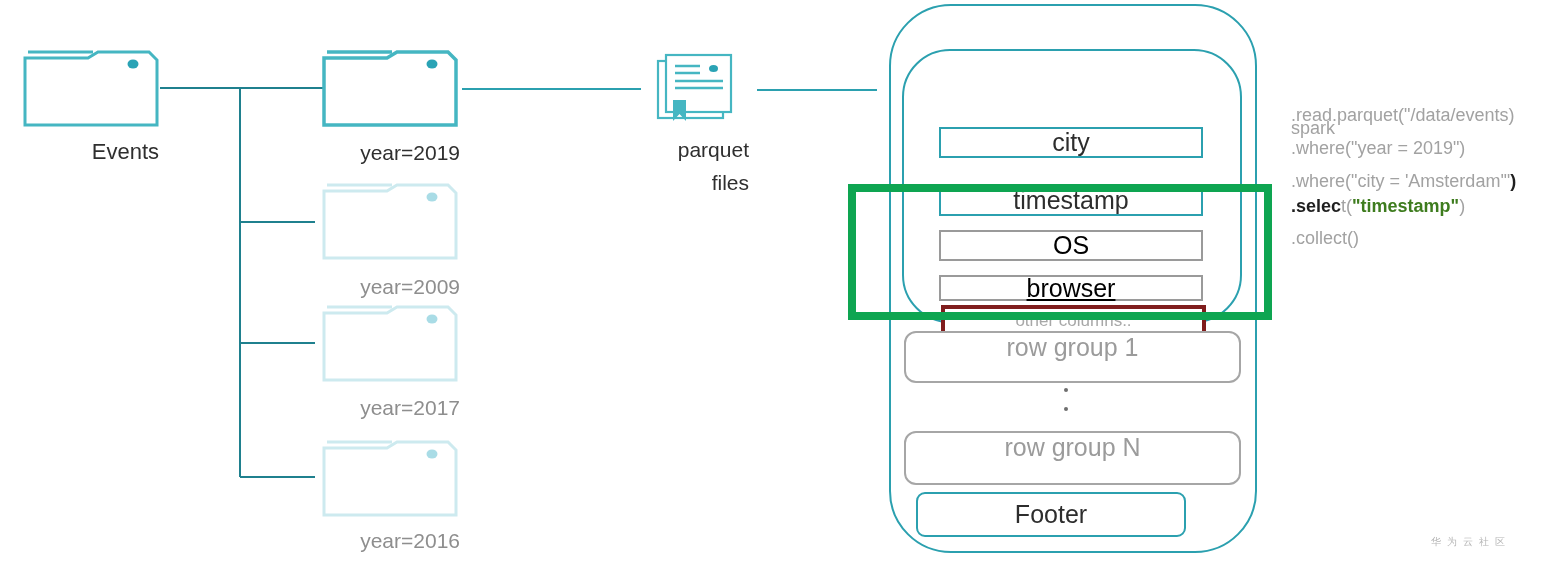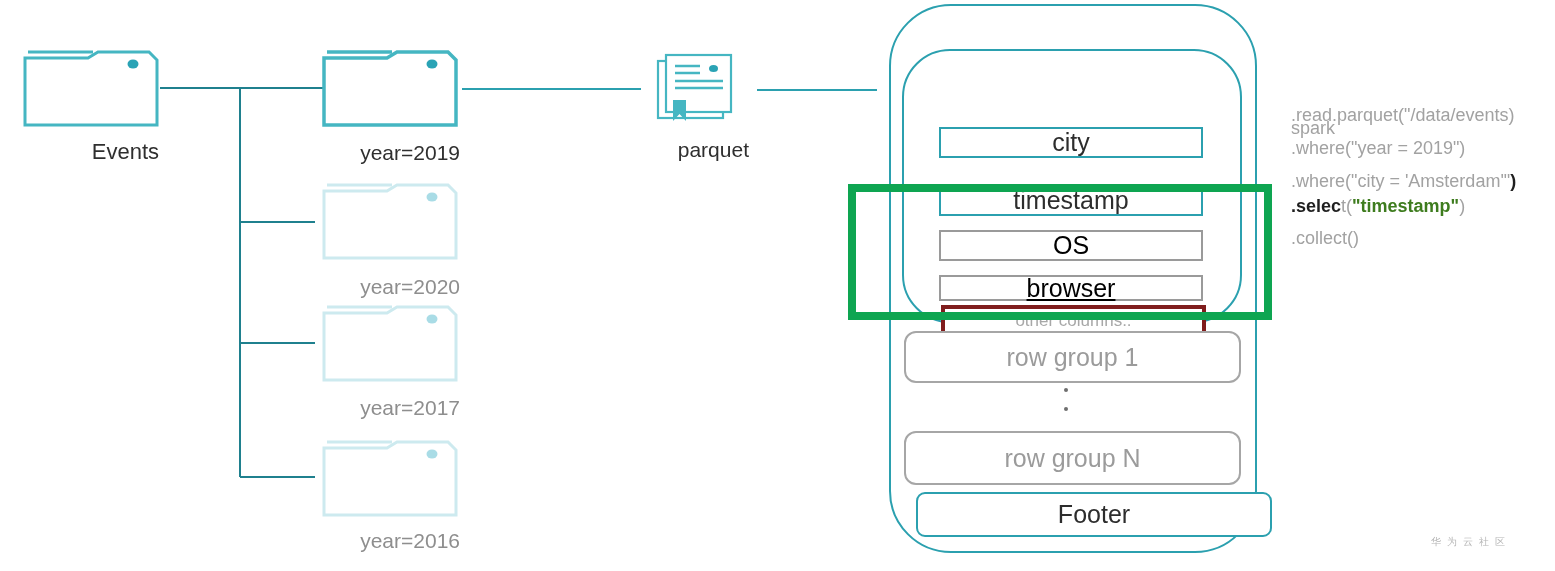--- a/index.html
+++ b/index.html
@@ -22,23 +22,23 @@
   .inner-box{position:absolute;left:902px;top:49px;width:340px;height:274px;
     border:2px solid #2ba0af;border-radius:48px;box-sizing:border-box;}
   
   .colbox{position:absolute;left:939px;width:264px;height:31px;box-sizing:border-box;
     display:flex;align-items:center;justify-content:center;font-size:25px;background:#fff;margin-top:40px;}
   .colbox.teal{border:2px solid #2ba0af;color:#2d2d2d;}
   .colbox.grayb{border:2px solid #9a9a9a;color:#000000;}
   .colbox.other{left:941px;width:265px;border:4px solid #7f1d1d;color:#a8a8a8;font-size:17px;}
   
   .rowgroup{position:absolute;left:904px;width:337px;box-sizing:border-box;border:2px solid #a6a6a6;
-    border-radius:12px;display:flex;align-items:center;justify-content:center;
+    border-radius:12px;display:flex;align-items:flex-start;justify-content:center;
     font-size:25px;color:#9b9b9b;background:#fff;}
-  .footerbox{position:absolute;left:916px;top:492px;width:356px;height:45px;box-sizing:border-box;
+  .footerbox{position:absolute;left:916px;top:492px;width:270px;height:45px;box-sizing:border-box;
     border:2px solid #2ba0af;border-radius:9px;display:flex;align-items:center;justify-content:center;
     font-size:25px;color:#2d2d2d;background:#fff;}
   .dot{position:absolute;width:4px;height:4px;border-radius:50%;background:#6e6e6e;}
   
   .green-rect{position:absolute;left:848px;top:184px;width:424px;height:136px;
     border:8px solid #0ea551;box-sizing:border-box;z-index:5;}
   
   .code{position:absolute;left:1291px;top:0;width:264px;font-size:18px;color:#a2a2a2;z-index:6;}
   .code .cl{position:absolute;left:0;white-space:nowrap;}
   .code .b-dark{font-weight:bold;color:#1f1f1f;}
@@ -78,21 +78,21 @@
     <path d="M2,8 H65 L75,2 H126 L134,10 V75 H2 Z" stroke="#45b6c2" stroke-width="3.5" fill="#fff"></path>
     <ellipse cx="110" cy="14" rx="5.5" ry="4.5" fill="#2aa3b5"></ellipse>
   </svg>
   <div class="lbl dark folder-lbl" style="left:322px;top:141px;width:138px;">year=2019</div>
 
   <svg class="abs" style="left:322px;top:183px;" width="138" height="78" viewBox="0 0 138 78">
     <path d="M5,2 H70" stroke="#cdeaef" stroke-width="3" fill="none"></path>
     <path d="M2,8 H65 L75,2 H126 L134,10 V75 H2 Z" stroke="#cdeaef" stroke-width="3" fill="#fff"></path>
     <ellipse cx="110" cy="14" rx="5.5" ry="4.5" fill="#a9dce6"></ellipse>
   </svg>
-  <div class="lbl gray folder-lbl" style="left:322px;top:275px;width:138px;">year=2020</div>
+  <div class="lbl gray folder-lbl" style="left:322px;top:275px;width:138px;">year=2009</div>
 
   <svg class="abs" style="left:322px;top:305px;" width="138" height="78" viewBox="0 0 138 78">
     <path d="M5,2 H70" stroke="#cdeaef" stroke-width="3" fill="none"></path>
     <path d="M2,8 H65 L75,2 H126 L134,10 V75 H2 Z" stroke="#cdeaef" stroke-width="3" fill="#fff"></path>
     <ellipse cx="110" cy="14" rx="5.5" ry="4.5" fill="#a9dce6"></ellipse>
   </svg>
   <div class="lbl gray folder-lbl" style="left:322px;top:396px;width:138px;">year=2017</div>
 
   <svg class="abs" style="left:322px;top:440px;" width="138" height="78" viewBox="0 0 138 78">
     <path d="M5,2 H70" stroke="#cdeaef" stroke-width="3" fill="none"></path>
@@ -103,20 +103,21 @@
 
   <svg class="abs" style="left:650px;top:50px;" width="85" height="72" viewBox="0 0 85 72">
     <rect x="8" y="11" width="65" height="57" fill="#fff" stroke="#45b6c2" stroke-width="2.2"></rect>
     <rect x="16" y="5" width="65" height="57" fill="#fff" stroke="#45b6c2" stroke-width="2.2"></rect>
     <path d="M25,16 H50 M25,23 H50 M25,31 H73 M25,38 H73" stroke="#45b6c2" stroke-width="2.4" fill="none"></path>
     <ellipse cx="63.5" cy="18.5" rx="4.5" ry="3.5" fill="#2aa3b5"></ellipse>
     <path d="M23,50 h13 v21 l-6.5,-7 l-6.5,7 z" fill="#45b6c2"></path>
   </svg>
   <div class="lbl parquet-lbl" style="left:639px;top:133px;width:110px;">
     <div>parquet</div>
+    <div>files</div>
   </div>
 
   <div class="outer-box"></div>
   <div class="inner-box"></div>
 
   <div class="colbox teal" style="top:87px;">
     <span>city</span>
   </div>
   <div class="colbox teal" style="top:145px;">
     <span>timestamp</span>

